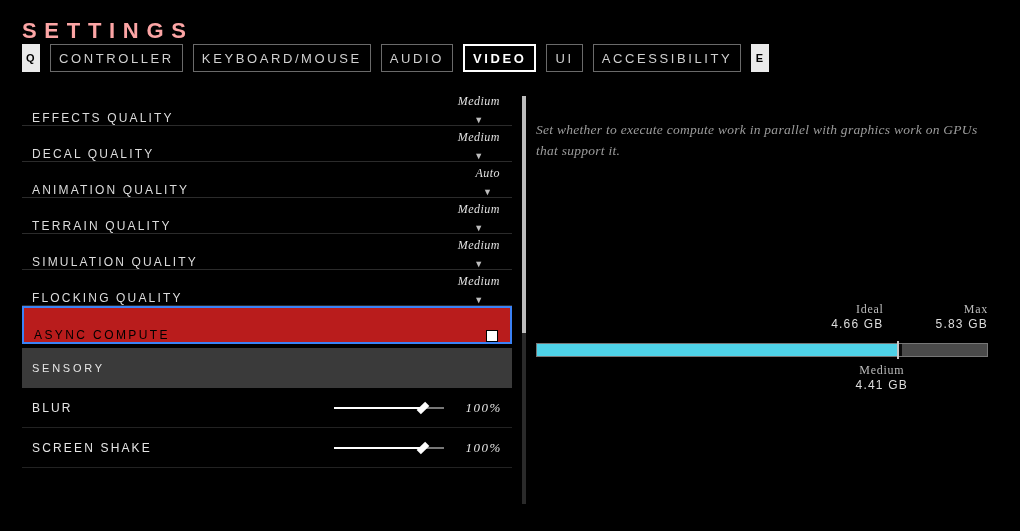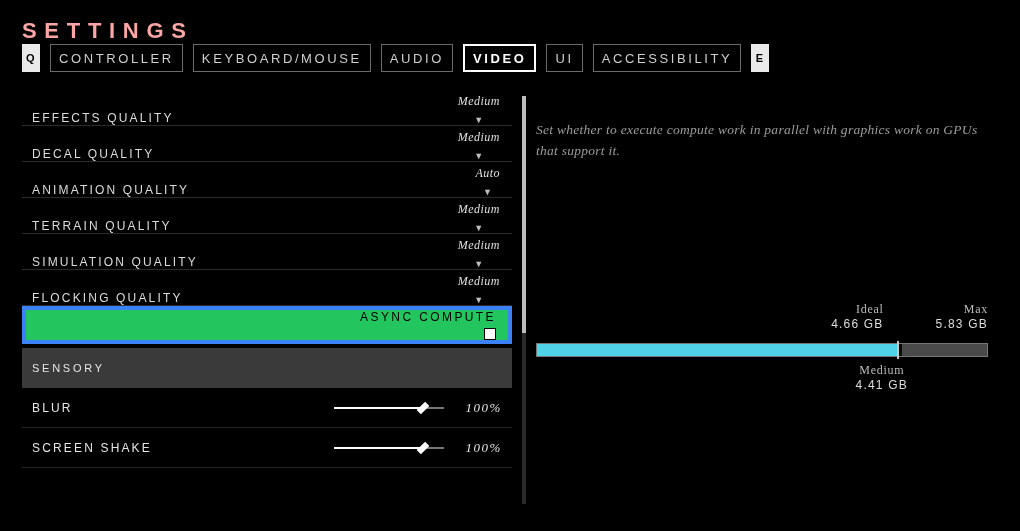--- a/index.html
+++ b/index.html
@@ -82,25 +82,24 @@
     padding: 0 12px 0 10px;
     border-bottom: 1px solid #2b2b2b;
     font-size: 12px;
     letter-spacing: 0.18em;
     cursor: pointer;
   }
   .row .label { text-transform: uppercase; color: #dcdcdc; }
   .row .value { color: #e0e0e0; font-style: italic; font-family: Georgia, serif; letter-spacing: 0.04em; display:flex; align-items:center; gap:6px;flex-direction:column;}
   .row .caret { font-style: normal; font-size: 9px; opacity: 0.85; }
   .row.selected {
-    background: #22c55e;
+    background: #b91c1c;
     color: #000;
-    border: 4px solid #3b82f6;
+    border: 2px solid #3b82f6;
     height: 38px;
-    flex-direction: column;
   }
   .row.selected .label { color: #000; letter-spacing: 0.2em;}
   .checkbox {
     width: 12px; height: 12px; border: 1.5px solid #000; background: #fff;
   }
   .section-header {
     height: 40px;
     background: #3a3a3a;
     display: flex; align-items: center;
     padding-left: 10px;

